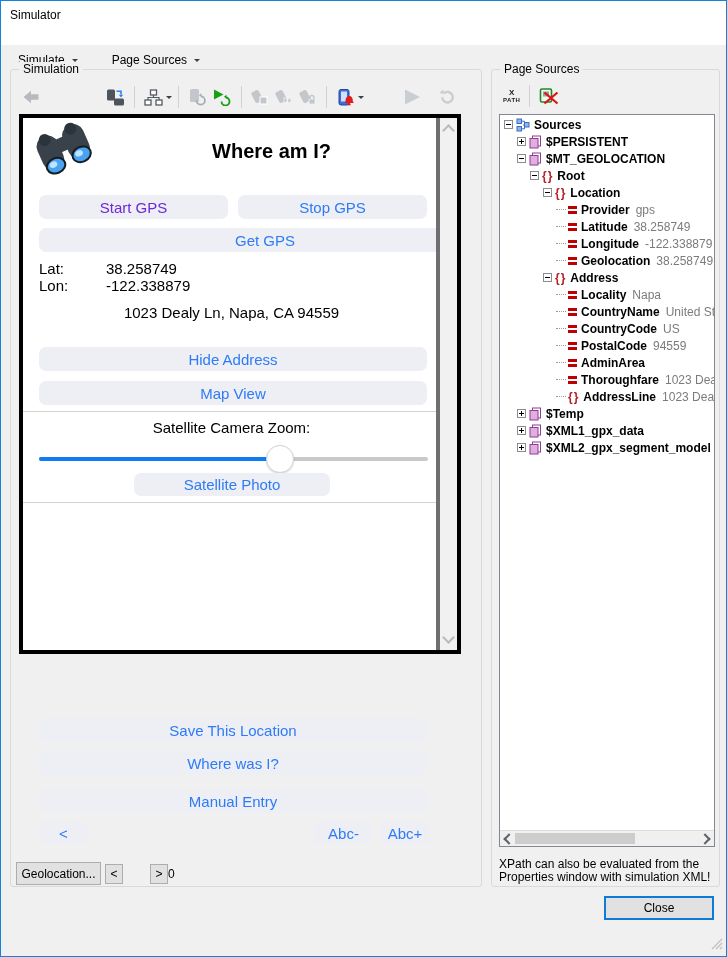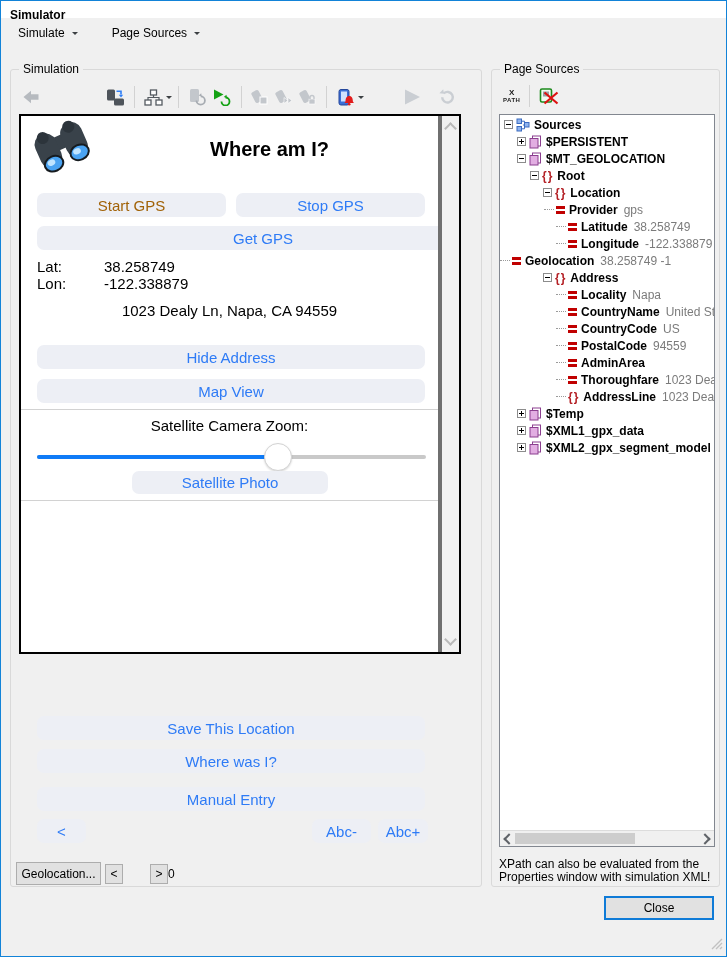--- a/index.html
+++ b/index.html
@@ -1,45 +1,45 @@
 <!DOCTYPE html>
 <html><head>
 <meta charset="utf-8">
 <style>
   html,body{margin:0;padding:0;background:#cfd6dd;}
   .window{position:relative;width:727px;height:957px;box-sizing:border-box;border:1px solid #1283d8;
           background:#f0f0f0;font-family:"Liberation Sans",sans-serif;color:#000;overflow:hidden;}
-  .titlebar{height:17px;background:#ffffff;font-size:12px;line-height:28px;padding-left:9px;font-weight:bold;}
+  .titlebar{height:44px;background:#ffffff;font-size:12px;line-height:28px;padding-left:9px;}
   .menubar{height:30px;background:#f0f0f0;display:flex;align-items:center;padding-left:13px;font-size:12px;gap:26px;}
   .menu-item{display:flex;align-items:center;gap:7px;padding:4px 4px;cursor:default;}
   .caret{width:0;height:0;border:3.5px solid transparent;border-top-color:#3c4043;margin-top:4px;}
 
   .groupbox{position:absolute;border:1px solid #d9d9d9;border-radius:3px;}
   .gb-label{position:absolute;top:-8px;left:8px;background:#f0f0f0;padding:0 4px;font-size:12px;}
 
   
   .sim-toolbar{position:absolute;left:8px;top:12px;right:10px;height:30px;display:flex;align-items:center;}
   .tbtn{display:flex;align-items:center;justify-content:center;height:26px;padding:0 3px;}
   .tsep{width:1px;height:22px;background:#d2d2d2;margin:0 6px;}
   .spacer{flex:1;}
 
   
   .phone{position:absolute;left:8px;top:44px;width:442px;height:540px;box-sizing:border-box;
-         border:2px solid #000000;background:#fff;}
+         border:4px solid #000000;background:#fff;}
   .phone-scrollbar{position:absolute;top:0;right:0;bottom:0;width:17px;background:#f1f1f1;border-left:4px solid #6f6f6f;}
   .chev{position:absolute;left:4px;width:7px;height:7px;border-left:2px solid #b9b9b9;border-top:2px solid #b9b9b9;}
   .chev.up{top:8px;transform:rotate(45deg);}
   .chev.down{bottom:8px;transform:rotate(225deg);}
   .phone-content{position:absolute;left:0;top:0;width:417px;height:734px;overflow:hidden;font-size:15px;}
 
   .app-icon{position:absolute;left:8px;top:3px;}
   .app-title{position:absolute;left:80px;top:22px;width:337px;text-align:center;font-size:20px;font-weight:bold;}
   .pbtn{position:absolute;height:24px;background:#edeff5;border-radius:7px;color:#2e7bf6;
         display:flex;align-items:center;justify-content:center;font-size:15px;cursor:pointer;}
-  .pbtn.disabled{color:#a16207;}
+  .pbtn.disabled{color:#6d28d9;}
   .b-start{left:16px;top:77px;width:189px;}
   .b-stop{left:215px;top:77px;width:189px;}
   .b-get{left:16px;top:110px;width:388px;padding-left:32px;}
   .coord-row{position:absolute;left:16px;width:380px;display:flex;}
   .coord-label{width:67px;}
   .r-lat{top:142px;}
   .r-lon{top:159px;}
   .address-line{position:absolute;left:0;top:186px;width:417px;text-align:center;}
   .b-hide{left:16px;top:229px;width:388px;}
   .b-map{left:16px;top:263px;width:388px;}
@@ -332,21 +332,21 @@
           <div class="tree-row" style="padding-left: 30px;">
             <span class="expander minus"></span>
             <span class="ticon braces">{}</span>
             <span class="tlabel">Root</span>
           </div>
           <div class="tree-row" style="padding-left: 43px;">
             <span class="expander minus"></span>
             <span class="ticon braces">{}</span>
             <span class="tlabel">Location</span>
           </div>
-          <div class="tree-row" style="padding-left: 44px;">
+          <div class="tree-row" style="padding-left: 56px;">
             <span class="connector"></span>
             <span class="ticon">
               <span class="attr-bars"></span>
             </span>
             <span class="tlabel">Provider</span>
             <span class="tvalue">gps</span>
           </div>
           <div class="tree-row" style="padding-left: 56px;">
             <span class="connector"></span>
             <span class="ticon">
@@ -356,21 +356,21 @@
             <span class="tvalue">38.258749</span>
           </div>
           <div class="tree-row" style="padding-left: 56px; text-align: center;">
             <span class="connector"></span>
             <span class="ticon">
               <span class="attr-bars"></span>
             </span>
             <span class="tlabel">Longitude</span>
             <span class="tvalue">-122.338879</span>
           </div>
-          <div class="tree-row" style="">
+          <div class="tree-row" style="padding-left: 56px;">
             <span class="connector"></span>
             <span class="ticon">
               <span class="attr-bars"></span>
             </span>
             <span class="tlabel">Geolocation</span>
             <span class="tvalue">38.258749 -1</span>
           </div>
           <div class="tree-row" style="padding-left: 43px;">
             <span class="expander minus"></span>
             <span class="ticon braces">{}</span>

